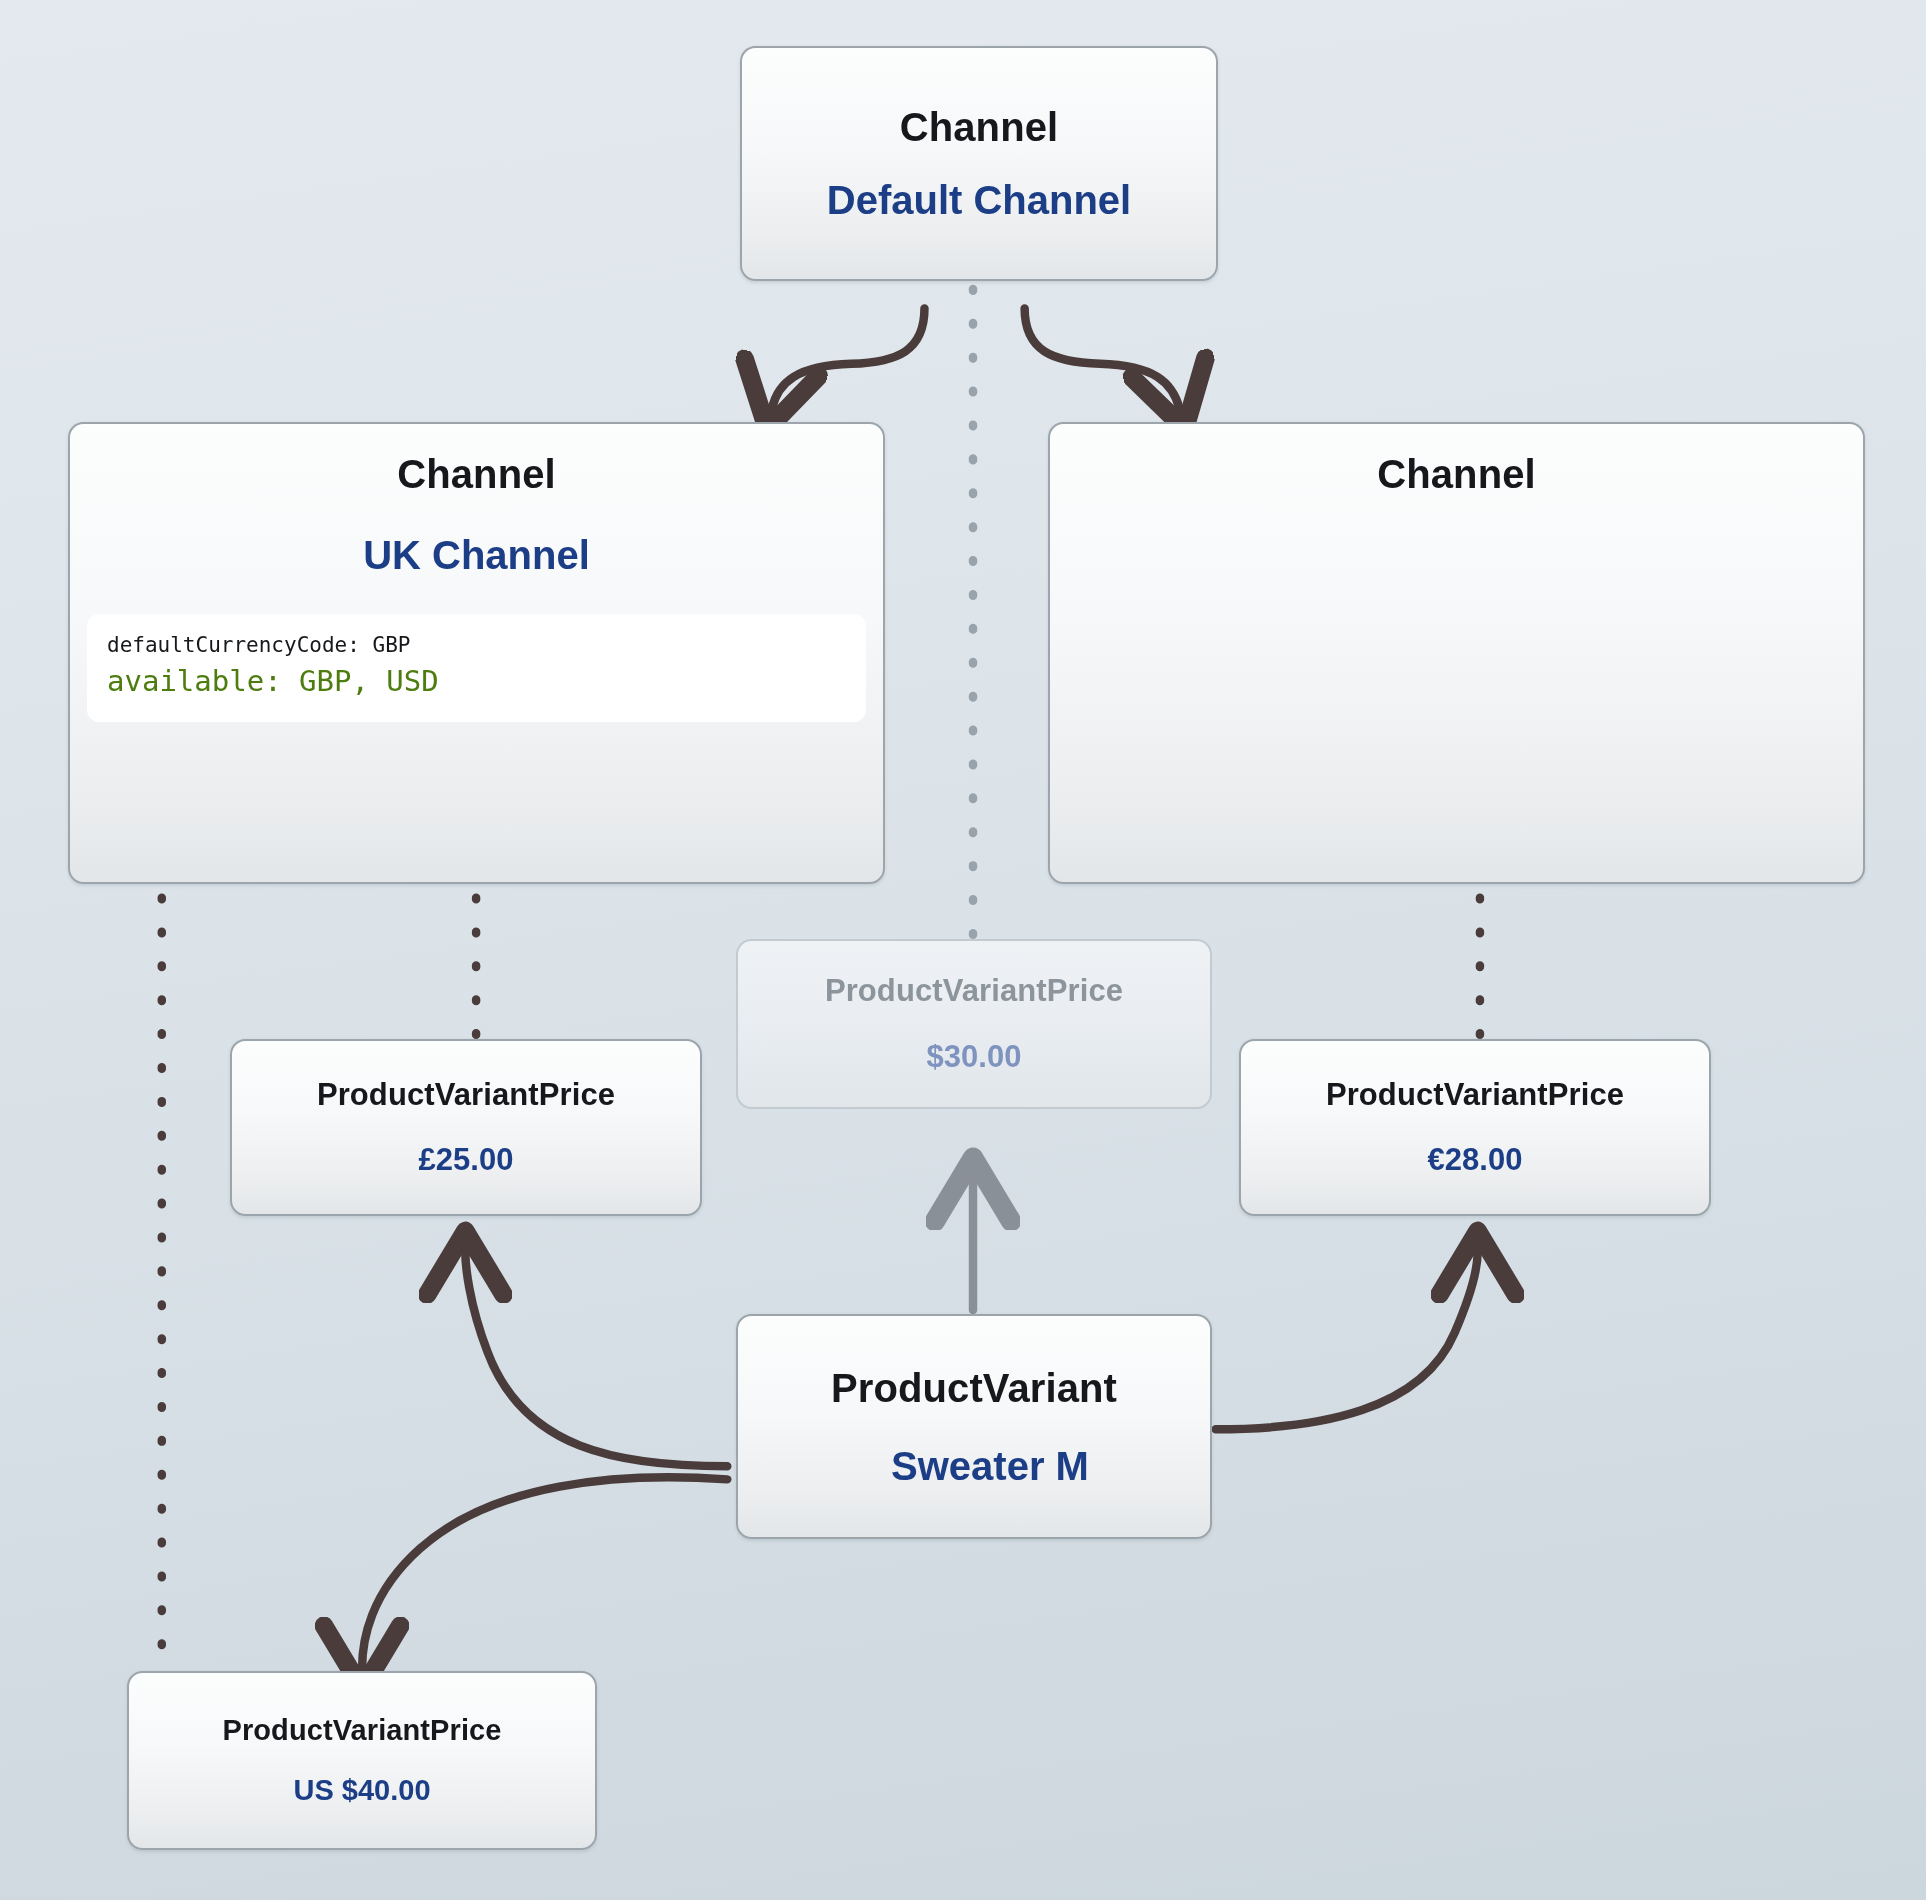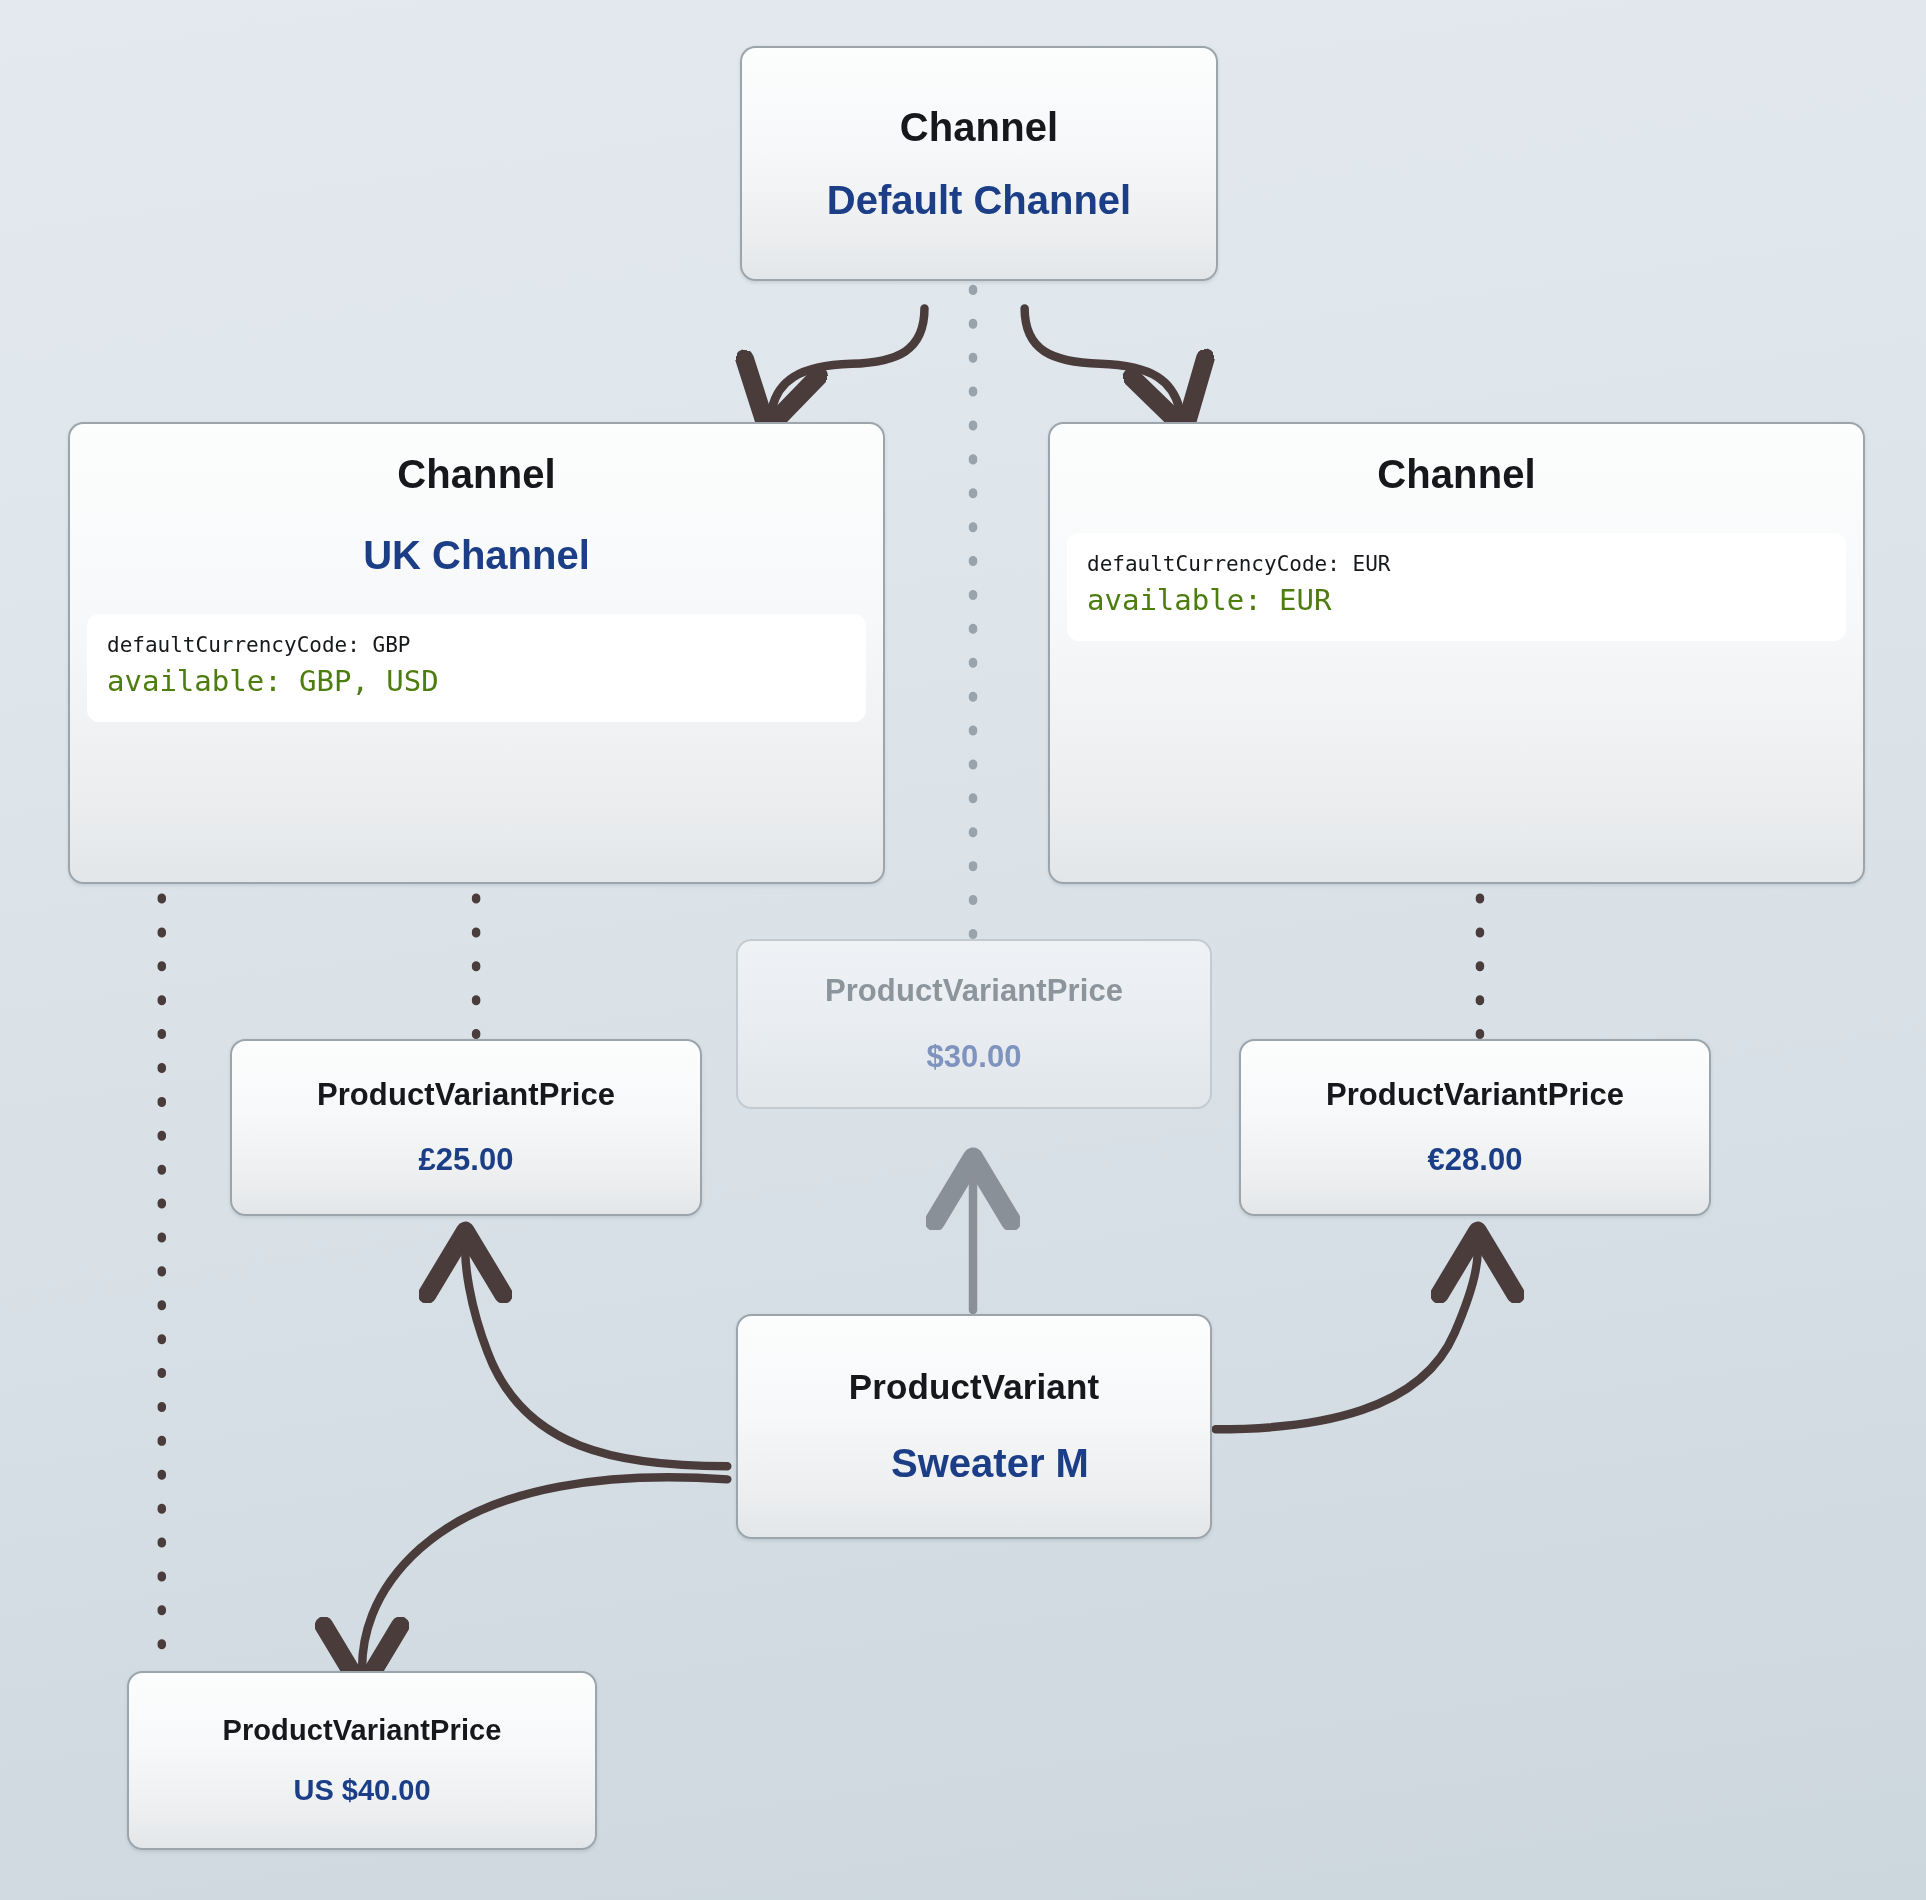--- a/index.html
+++ b/index.html
@@ -96,21 +96,21 @@
     white-space: pre;
     line-height: 1.35;
     margin-top: 3.1px;
   }
 
   
   .node.price .type  { font-size: 31px; }
   .node.price .value { font-size: 31px; margin-top: 31px; }
 
   
-  .node.variant .type  { font-size: 35px; }
+  .node.variant .type  { font-size: 40px; }
   .node.variant .value { font-size: 40px; margin-top: 34px; margin-left: 32px; }
 
   
   .node.ghost {
     border-color: #c3cbd1;
     background: linear-gradient(180deg, #eff2f5 0%, #e9edf1 50%, #e1e6ea 100%);
     box-shadow: none;
   }
   .node.ghost .type  { color: #8d959c; }
   .node.ghost .value { color: #7f93bf; }
@@ -164,24 +164,20 @@
     <div class="type">Channel</div>
     <div class="value">UK Channel</div>
     <div class="codepanel">
       <div class="line1">defaultCurrencyCode: GBP</div>
       <div class="line2">available: GBP, USD</div>
     </div>
   </div>
 
   <div class="node channel-card" style="left:1048px; top:422px; width:817px; height:462px;">
     <div class="type">Channel</div>
-    <div class="codepanel">
-      <div class="line1">defaultCurrencyCode: EUR</div>
-      <div class="line2">available: EUR</div>
-    </div>
   </div>
 
   <div class="node price" style="left:230px; top:1039px; width:472px; height:177px;">
     <div class="type">ProductVariantPrice</div>
     <div class="value">£25.00</div>
   </div>
 
   <div class="node price ghost" style="left:736px; top:939px; width:476px; height:170px;">
     <div class="type">ProductVariantPrice</div>
     <div class="value">$30.00</div>

